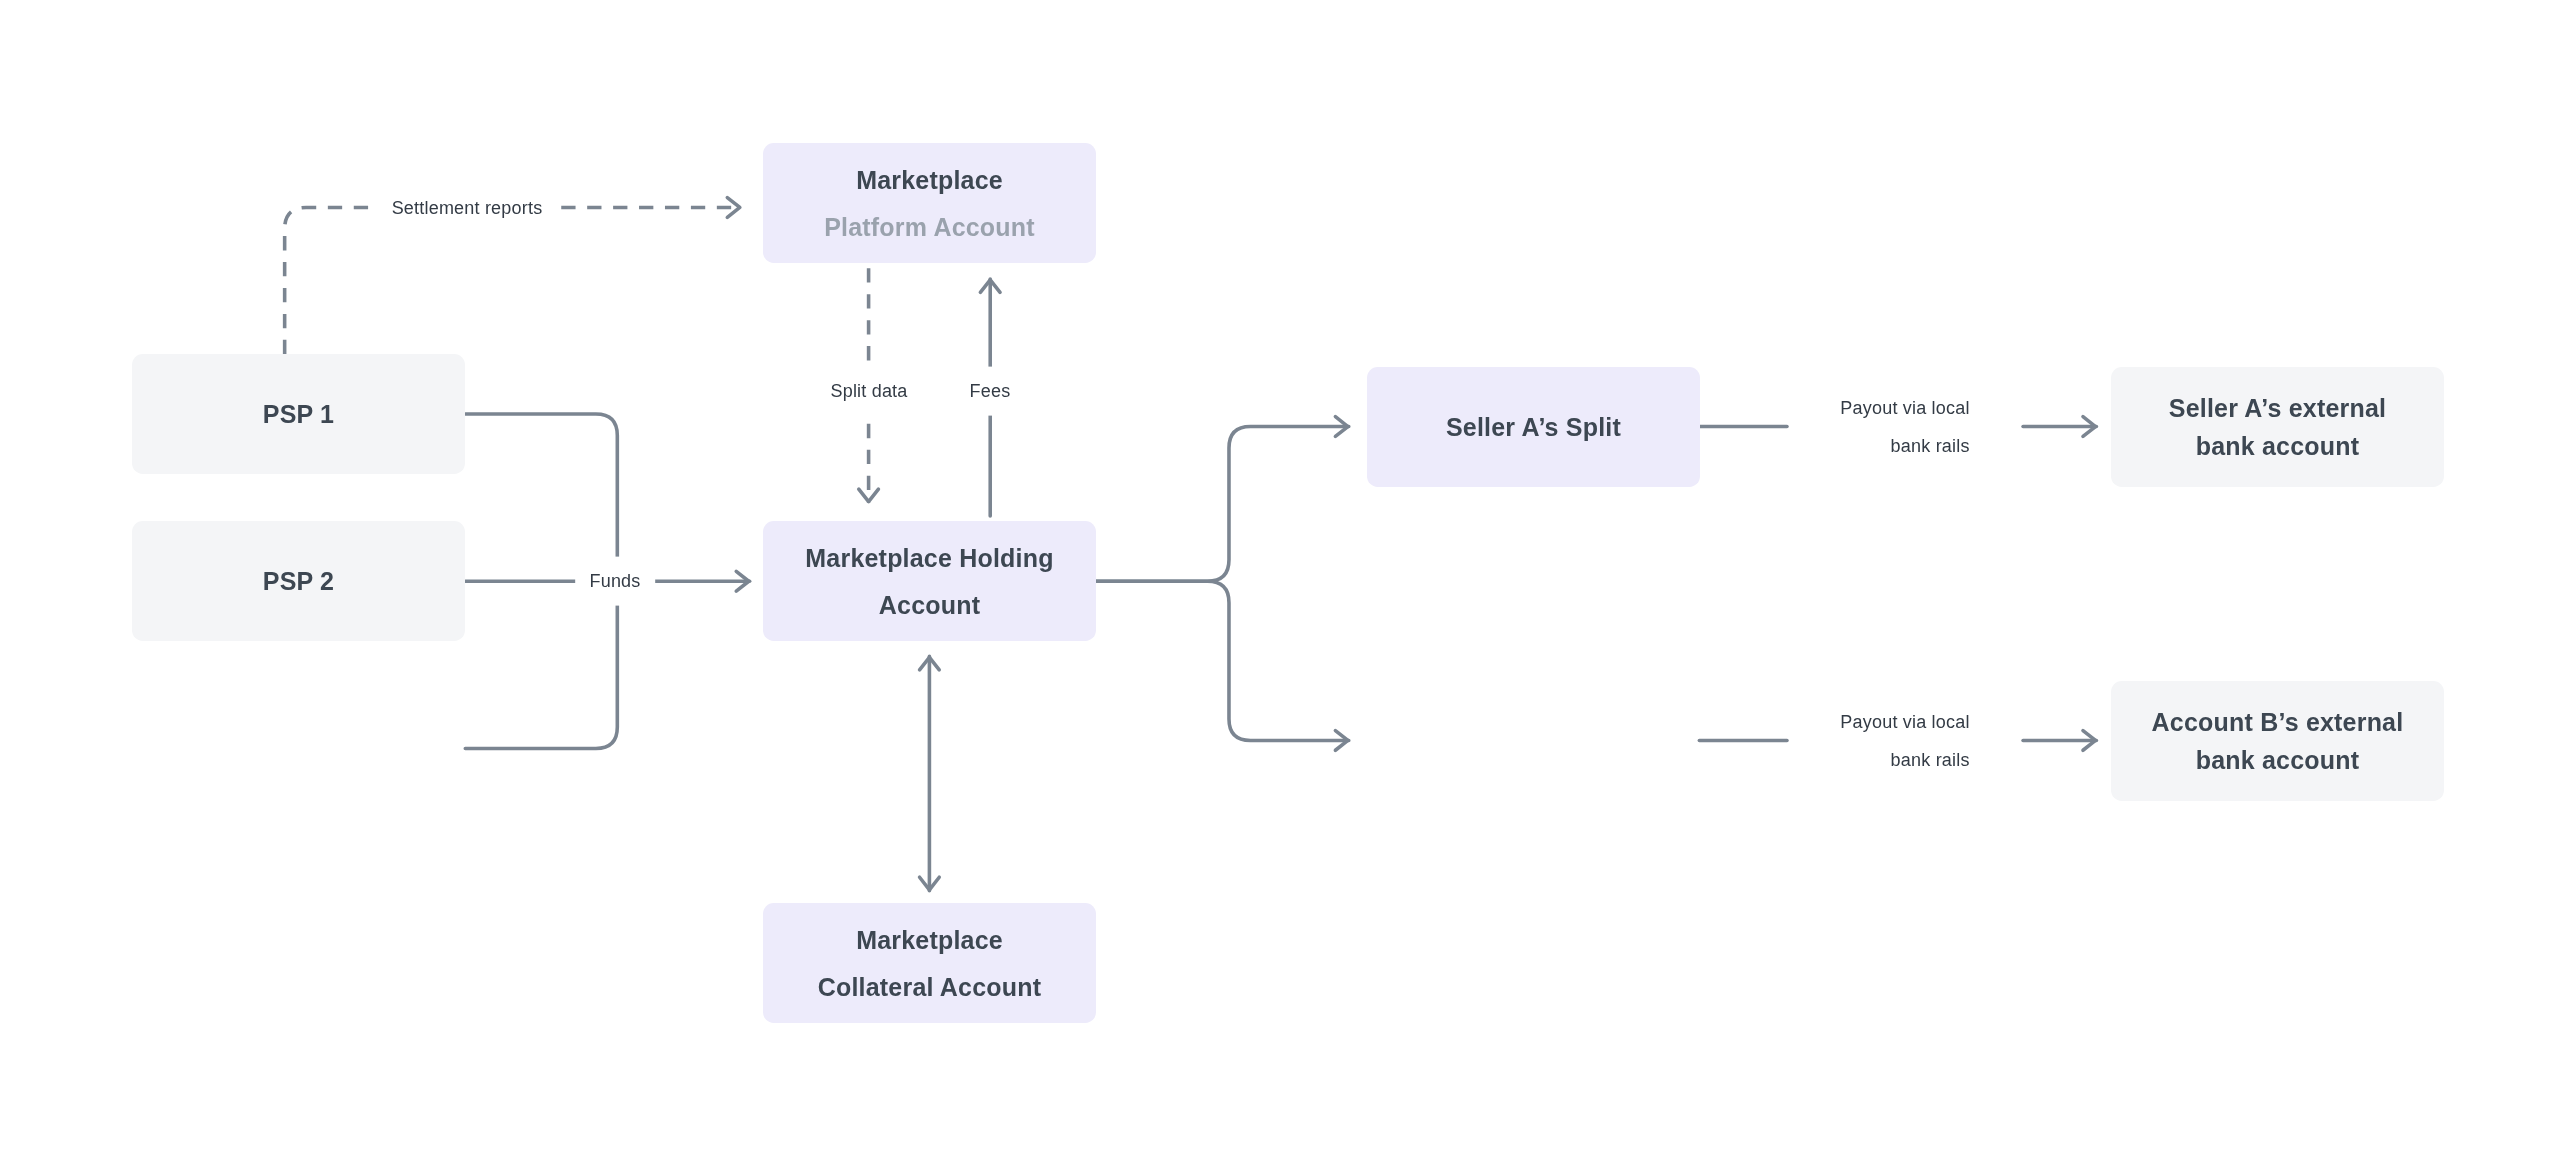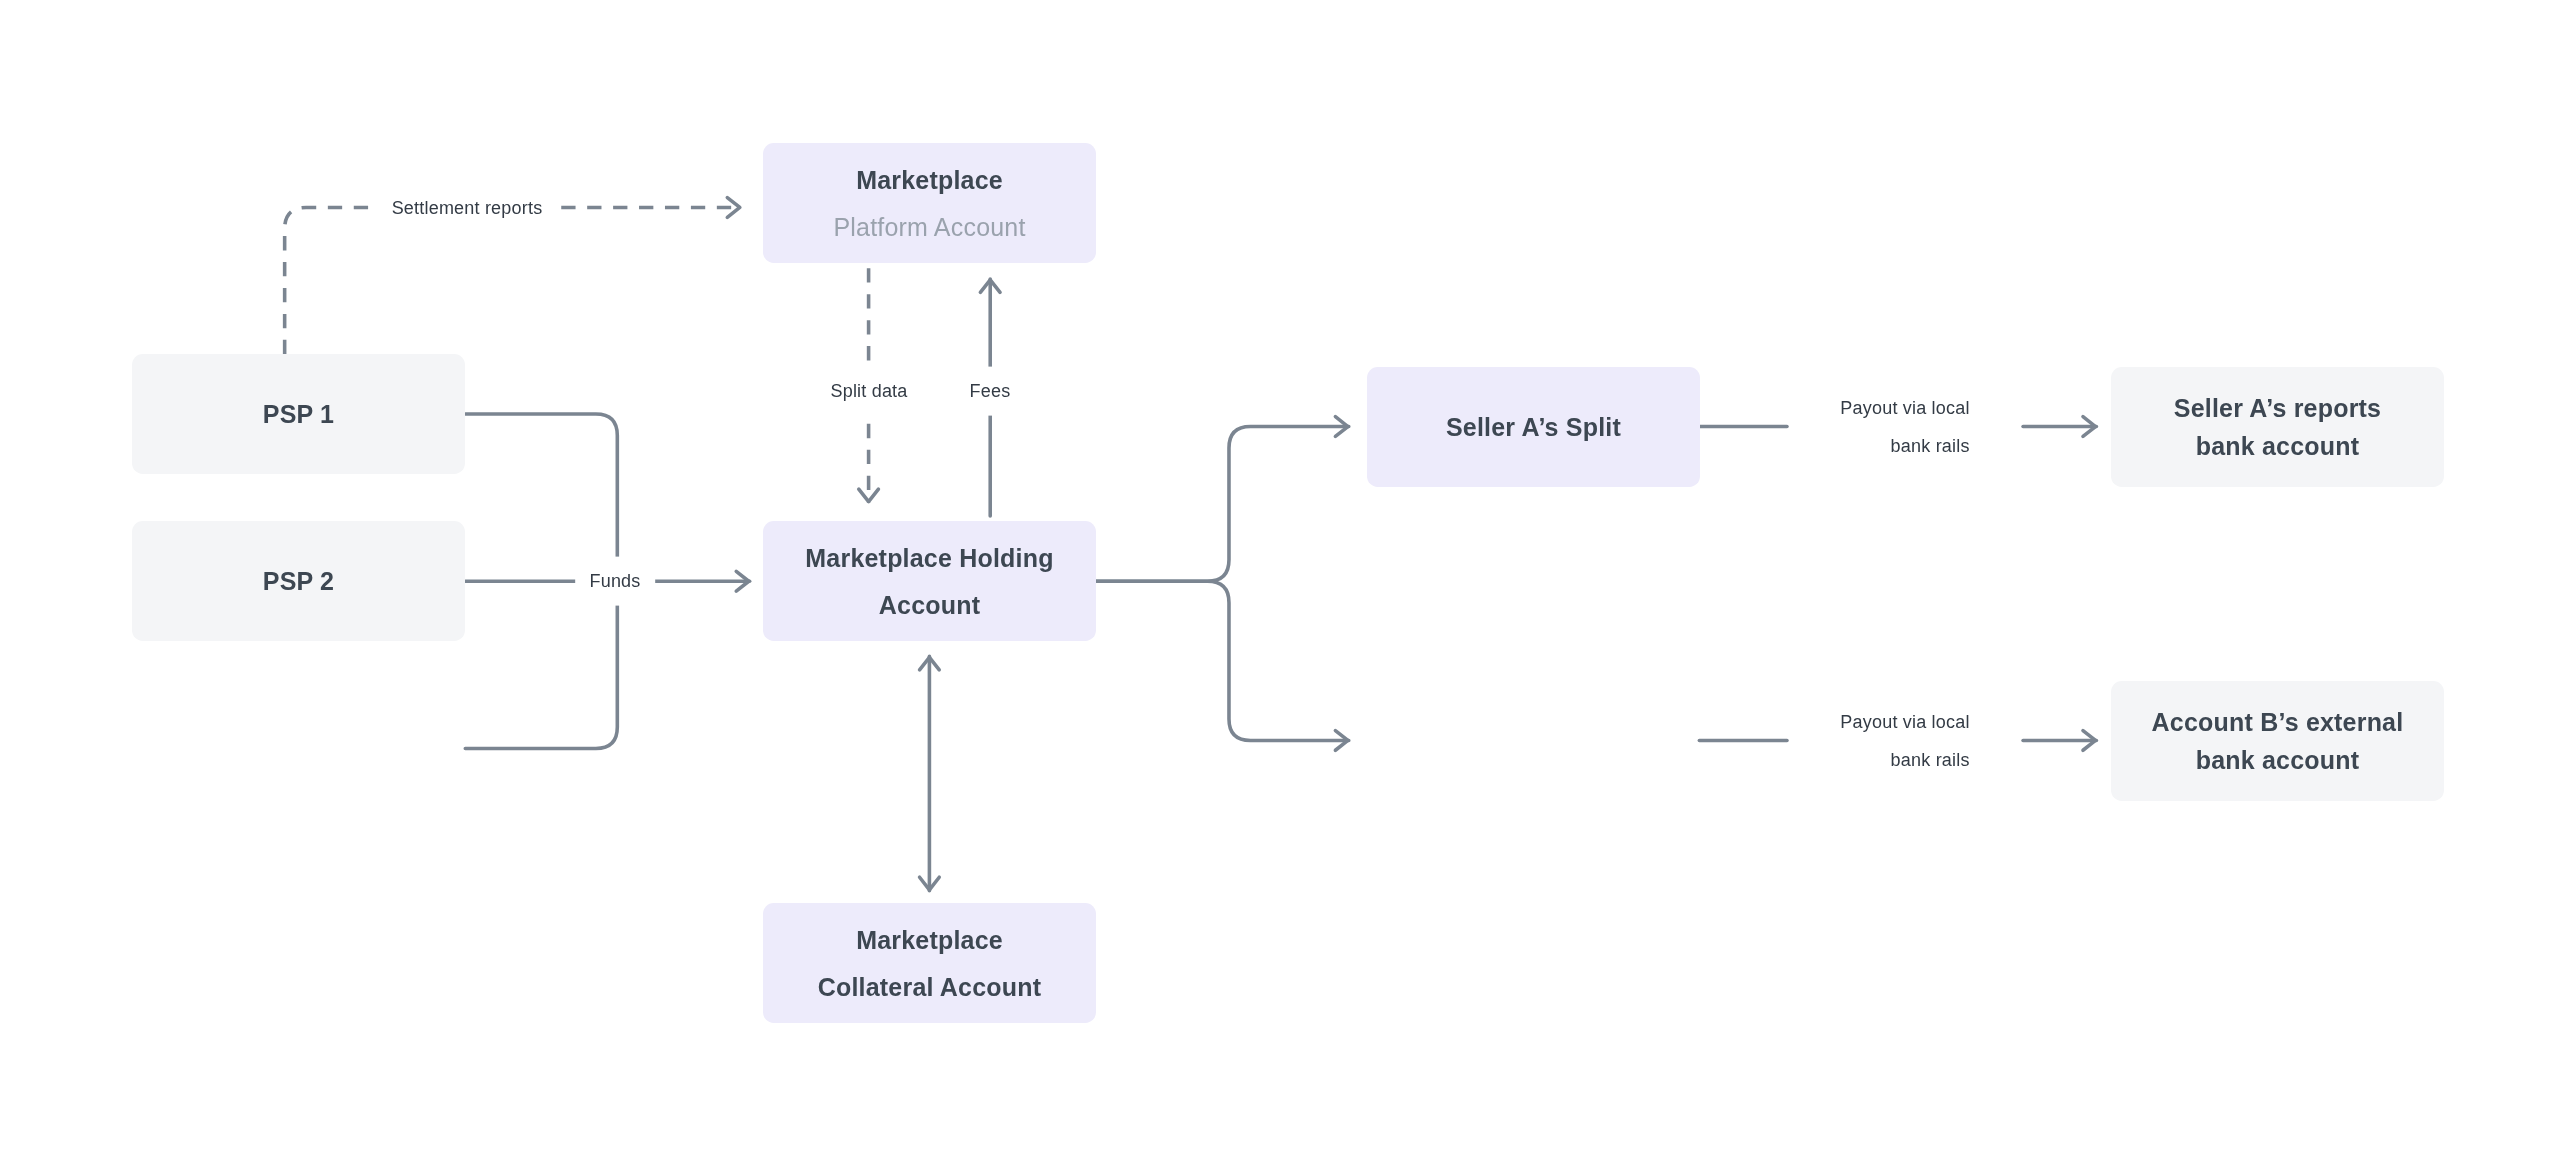--- a/index.html
+++ b/index.html
@@ -58,21 +58,21 @@
     font-weight: 700;
     line-height: 38px;
     color: var(--text_dark, #3d4752);
     letter-spacing: 0.2px;
   }
   .node.gray { background: var(--node_gray, #f4f5f7); }
   .node.lavender { background: var(--node_lavender, #edebfb); gap: 9px; }
   .node .line { display: block; }
   .node .subtitle {
     display: block;
-    font-weight: 400;
+    font-weight: 700;
     color: var(--text_muted, #9aa2ad);
   }
   .edge-label {
     position: absolute;
     transform: translate(-50%, -50%);
     background: var(--background, #ffffff);
     padding: 5.4px 14.3px;
     font-size: 18px;
     line-height: 38px;
     color: var(--label_text, #333b45);
@@ -134,21 +134,21 @@
   <div class="node lavender" style="left:763px; top:903px">
     <span class="line">Marketplace</span>
     <span class="line">Collateral Account</span>
   </div>
 
   <div class="node lavender" style="left:1367px; top:367px">
     <span class="line">Seller A’s Split</span>
   </div>
 
   <div class="node gray" style="left:2111px; top:367px">
-    <span class="line">Seller A’s reports</span>
+    <span class="line">Seller A’s external</span>
     <span class="line">bank account</span>
   </div>
   <div class="node gray" style="left:2111px; top:681px">
     <span class="line">Account B’s external</span>
     <span class="line">bank account</span>
   </div>
 
   <div class="edge-label" style="left:467px; top:208px">Settlement reports</div>
   <div class="edge-label" style="left:615px; top:581px">Funds</div>
   <div class="edge-label" style="left:869px; top:391px">Split data</div>

